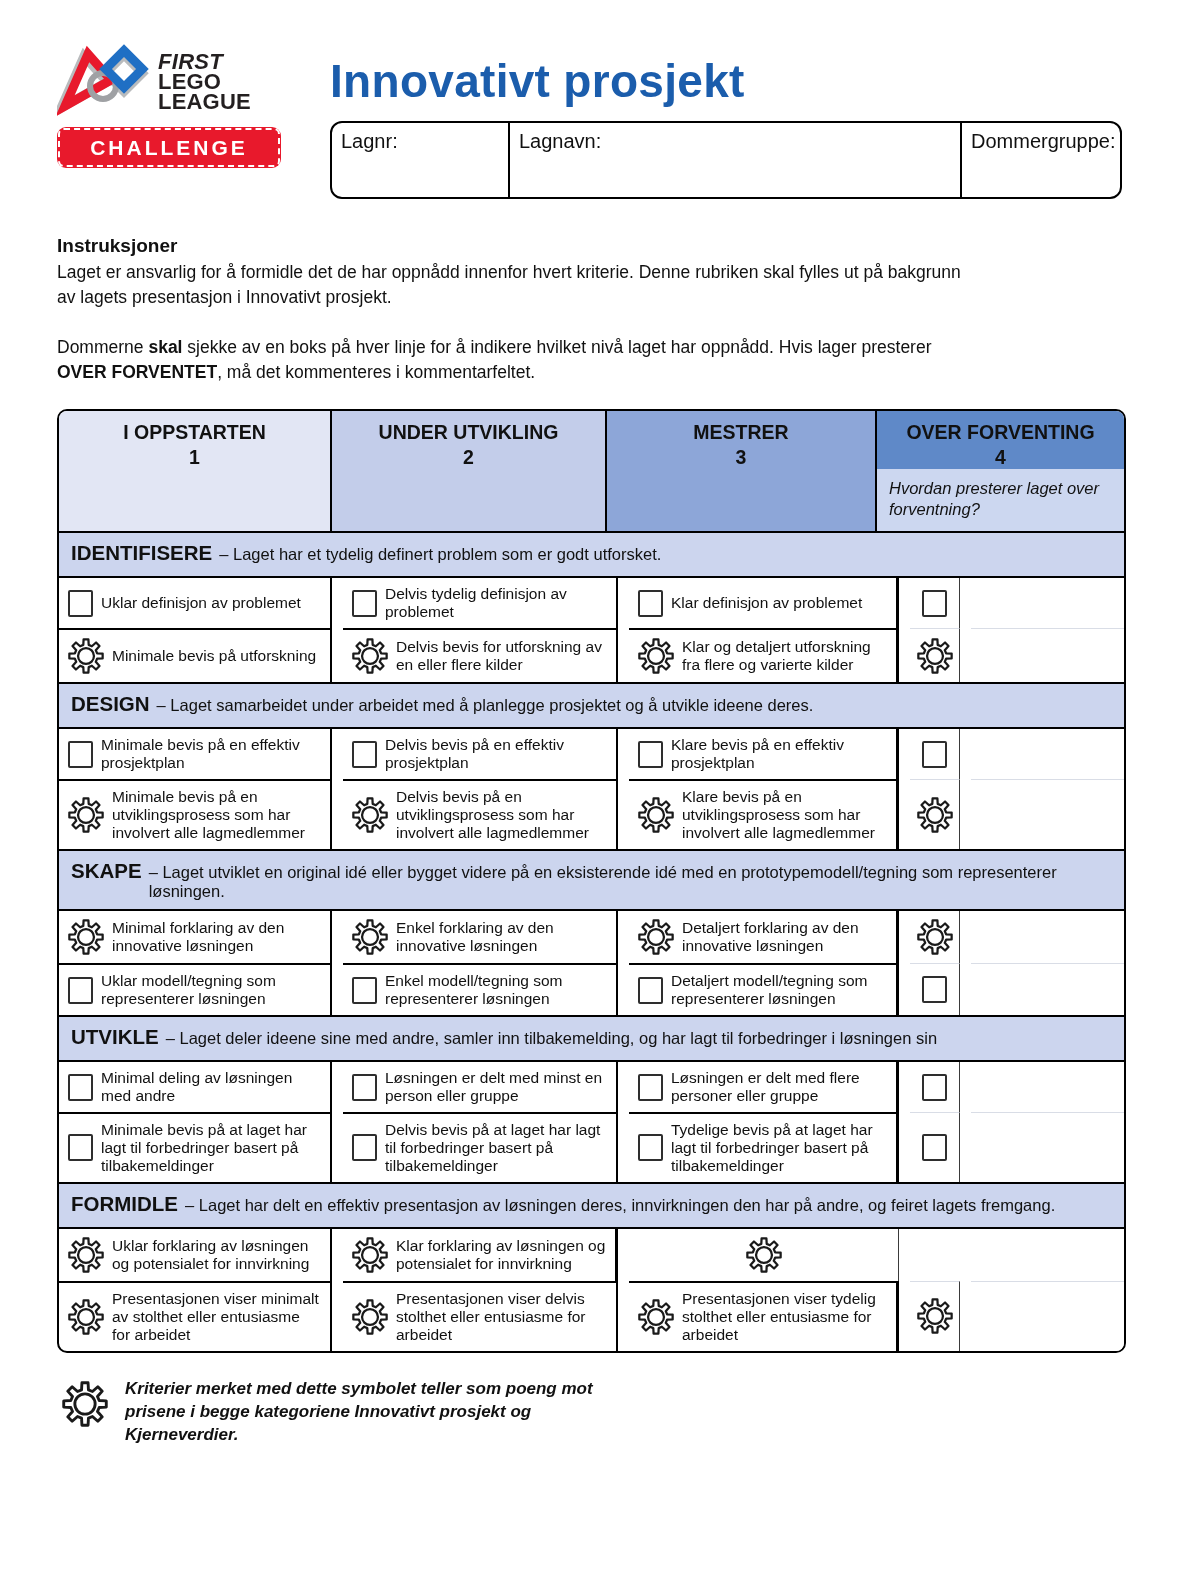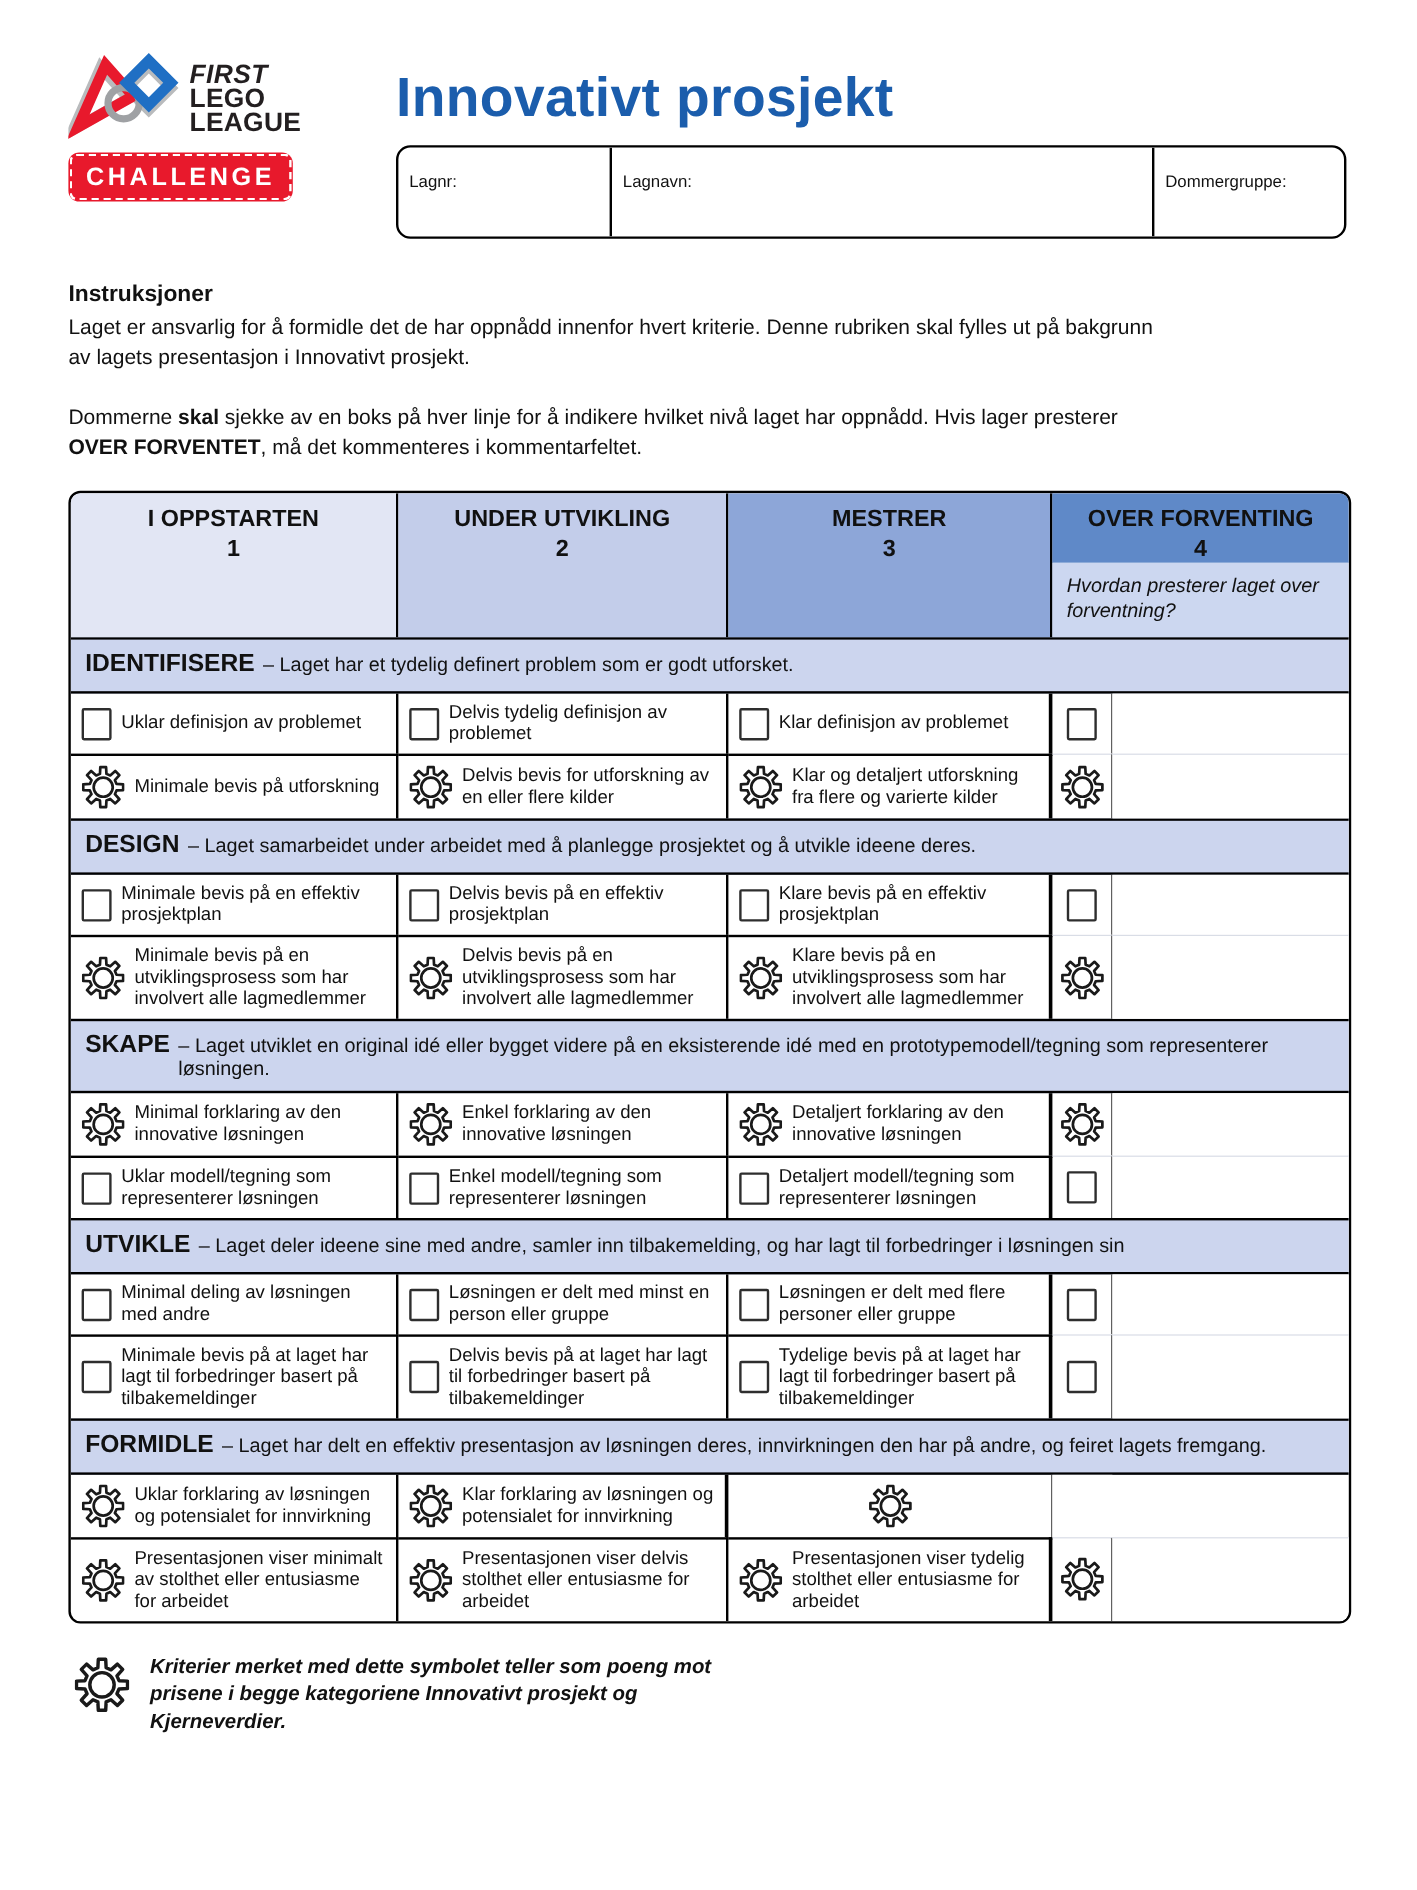--- a/index.html
+++ b/index.html
@@ -7,28 +7,28 @@
   body { font-family:"Liberation Sans", sans-serif; color:#111; }
   .page { width:1181px; min-height:1575px; background:#fff; padding:38px 59px 30px 57px; position:relative; }
 
   
   .hdr { display:flex; align-items:flex-start; }
   .logoblock { width:273px; flex:none; padding-top:4px; }
   .logotop { display:flex; align-items:flex-start; gap:5px; }
   .wordmark { line-height:0.92; padding-top:10px; color:#231f20; }
   .wordmark .w1 { font-style:italic; font-weight:bold; font-size:22px; letter-spacing:0.3px; }
   .wordmark .w2, .wordmark .w3 { font-weight:bold; font-size:22px; letter-spacing:0.2px; }
-  .badge { margin-top:9px; width:187px; height:41px; background:#e8192c; border-radius:9px; padding:1px; }
+  .badge { margin-top:9px; width:224px; height:41px; background:#e8192c; border-radius:9px; padding:1px; }
   .badge-inner { width:100%; height:100%; border:2.4px dashed #fff; border-radius:6px; display:flex; align-items:center; justify-content:center;
                  color:#fff; font-weight:bold; font-size:21px; letter-spacing:3px; }
   .hdr-right { flex:1; }
   .title { font-size:46px; font-weight:bold; color:#1b5dac; letter-spacing:0.3px; margin-top:16px; }
   .fieldsbox { margin-top:13px; width:792px; height:78px; border:2.5px solid #000; border-radius:12px; display:grid;
                grid-template-columns:178px 452px auto; overflow:hidden; background:#fff; }
-  .fieldcell { padding:20px 9px; font-size:14px; }
+  .fieldcell { padding:7px 9px; font-size:20px; }
   .fieldcell.bR { border-right:2px solid #000; }
 
   
   .instr { margin-top:36px; max-width:905px; }
   .instr h2 { font-size:19px; font-weight:bold; margin-bottom:3px; }
   .instr p { font-size:17.5px; line-height:1.42; }
   .instr p + p { margin-top:25px; }
   .b { font-weight:bold; }
 
   
@@ -41,21 +41,21 @@
   .th3 { grid-row:1 / span 2; background:#8da6d8; border-right:2px solid #000; }
   .th4 { grid-row:1; grid-column:4; background:#5f89c8; }
   .th4sub { grid-row:2; grid-column:4; background:#ccd7f0; font-style:italic; font-size:16.5px; line-height:1.25;
             padding:9px 12px 0 12px; }
 
   .band { display:flex; align-items:baseline; gap:7px; min-height:47px; background:#ccd5ee;
           border-top:2.5px solid #000; border-bottom:2.5px solid #000; padding:10px 12px 8px 12px; }
   .band .bname { font-weight:bold; font-size:20.5px; line-height:1; }
   .band .bdesc { font-size:16.5px; }
 
-  .rrow { display:grid; grid-template-columns:273px 275px 270px 50px 197px; min-height:49px; }
+  .rrow { display:grid; grid-template-columns:273px 275px 270px 50px 197px; min-height:49px;gap:11px; }
   .cell { display:flex; align-items:center; gap:8px; padding:7px 9px; }
   .c1, .c2 { border-right:2px solid #000; }
   .c3 { border-right:3px solid #000; }
   .c4 { border-right:1.5px solid #3a3a3a; justify-content:center; padding:6px 3px; }
   .c5 { background:#fff; }
   .rrow + .rrow > .c1, .rrow + .rrow > .c2, .rrow + .rrow > .c3 { border-top:2px solid #000; }
   .rrow + .rrow > .c4, .rrow + .rrow > .c5 { border-top:1px solid #d9dde6; }
   .ctext { font-size:15.5px; line-height:1.16; }
   .cb { width:25px; height:27px; border:2.3px solid #2e2e2e; border-radius:2px; background:#fff; flex:none; }
   .gear { width:36px; height:38px; flex:none; }

